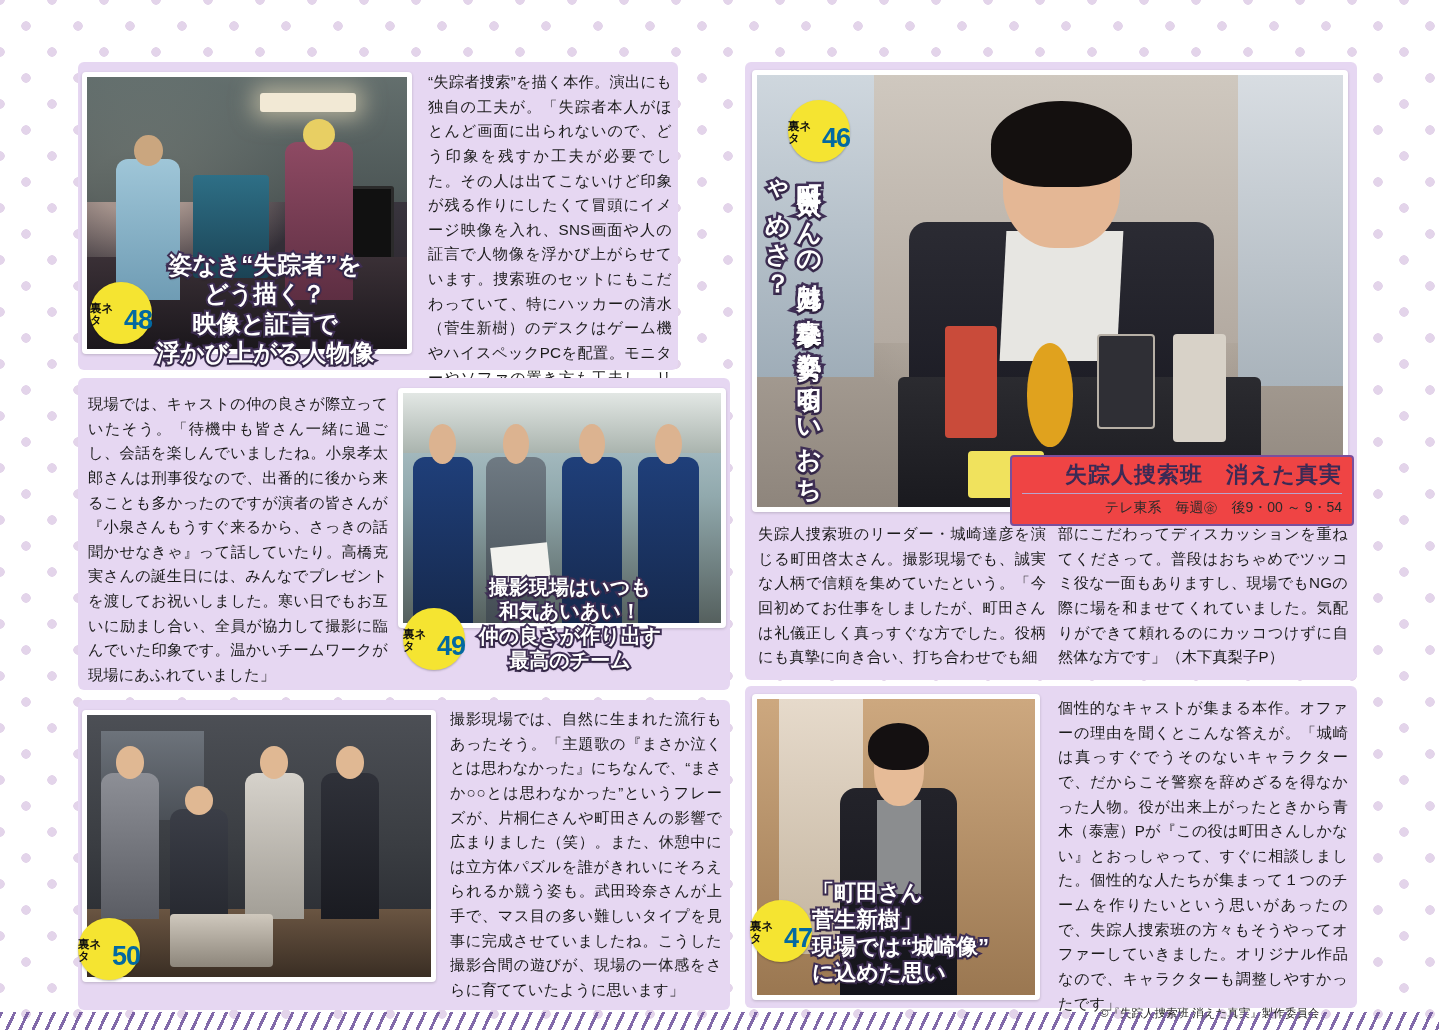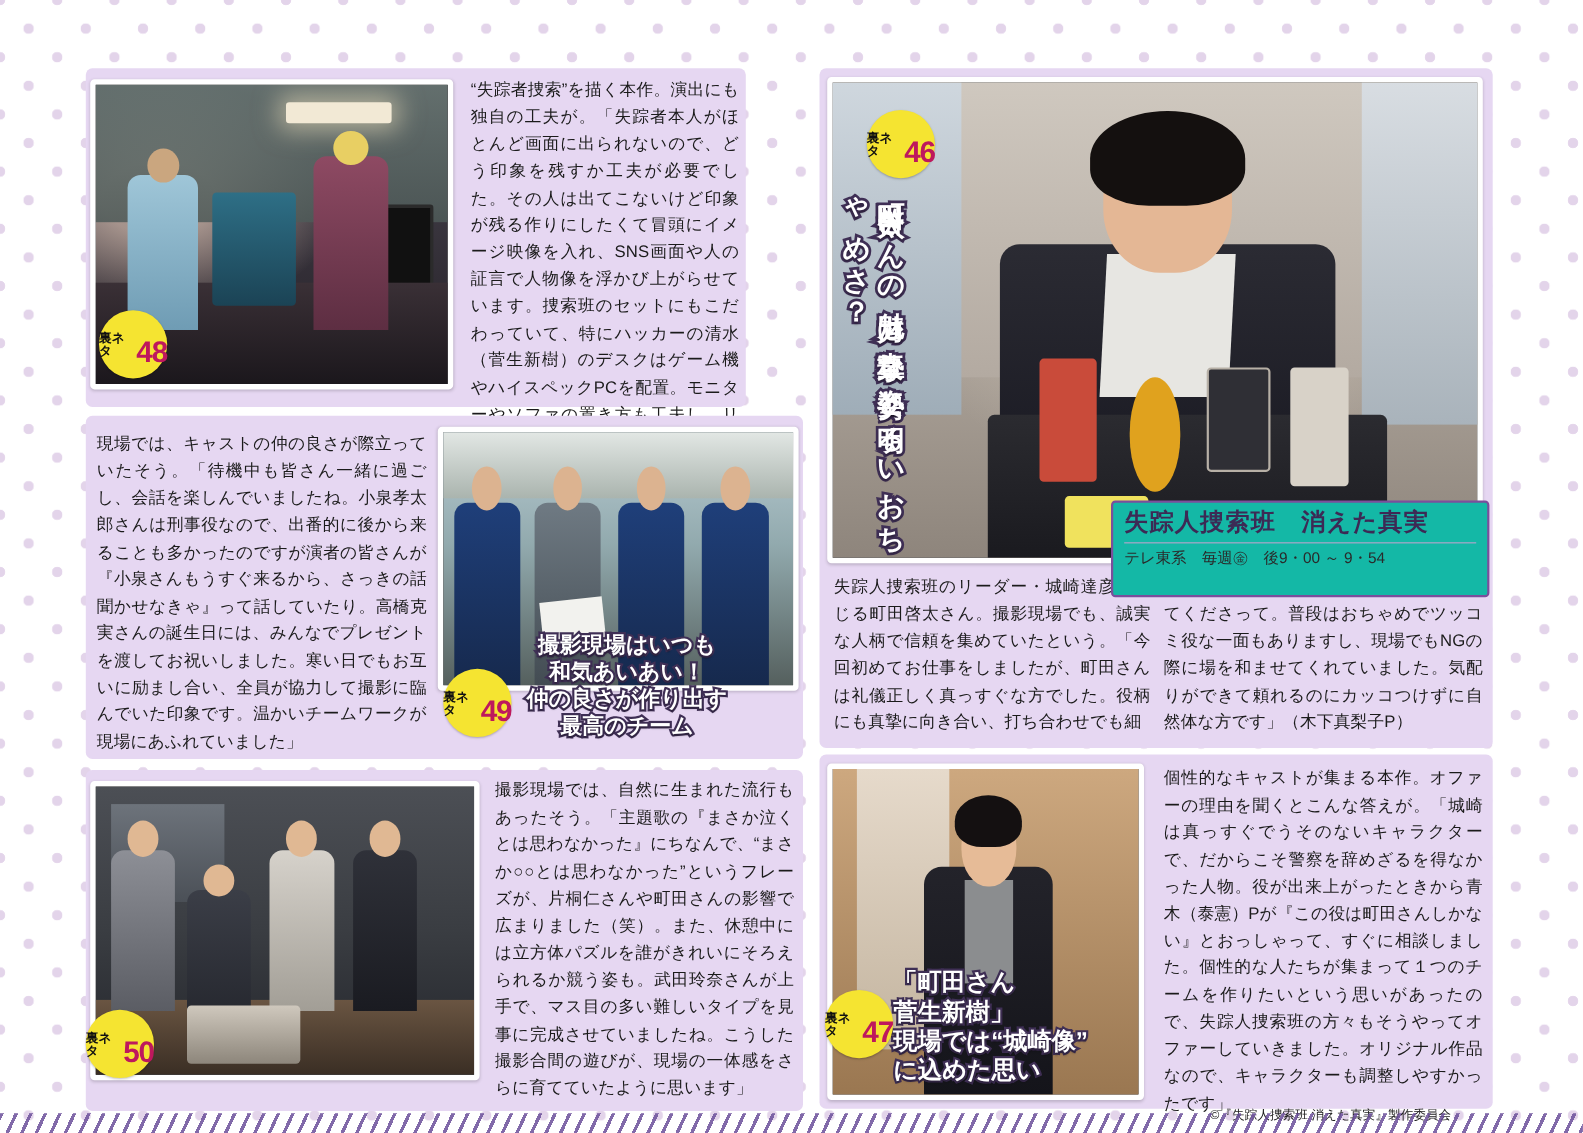--- a/index.html
+++ b/index.html
@@ -120,21 +120,21 @@
   
   .badge{
     position:absolute;
     width:62px;height:62px;border-radius:50%;
     background:#f5e431;
     display:flex;flex-direction:row;align-items:center;justify-content:center;
     box-shadow:0 1px 2px rgba(0,0,0,.25);
     z-index:6;
   }
   .badge .b-top{font-size:11.5px;font-weight:bold;color:#111;line-height:1;margin-top:3px;}
-  .badge .b-num{font-size:27px;font-weight:bold;color:#be185d;line-height:1;margin-top:15px;letter-spacing:-1px;}
+  .badge .b-num{font-size:27px;font-weight:bold;color:#0369a1;line-height:1;margin-top:15px;letter-spacing:-1px;}
 
   
   .cap{
     position:absolute;
     z-index:5;
     color:#ffffff;
     font-weight:bold;
     line-height:1.22;
     -webkit-text-stroke:4px #3f2f55;
     paint-order: stroke fill;
@@ -154,26 +154,26 @@
     font-size:25px;
     letter-spacing:2px;
     line-height:1.25;
     z-index:5;
     text-shadow:0 2px 2px rgba(0,0,0,.3);
   }
 
   
   .proginfo{
     position:absolute;
-    background:#14b8a6;
+    background:#ef4444;
     border:2px solid #7a4f9c;
     border-radius:4px;
-    text-align:left;
+    text-align:right;
     z-index:7;
-    padding:6px 10px 24px;
+    padding:6px 10px 7px;
   }
   .proginfo .t{font-size:22px;font-weight:bold;color:#3c2a55;letter-spacing:1px;line-height:1.1;}
   .proginfo .s{font-size:14px;color:#2a2a2a;margin-top:6px;border-top:1px solid #b9a4cd;padding-top:5px;}
 
   .copyright{
     position:absolute;
     font-size:11.5px;color:#222;
   }
 
   
@@ -198,20 +198,26 @@
       <div class="wall"></div>
         <div class="lamp"></div>
         <div class="mon"></div>
       <div class="deskb"></div>
         <div class="mid"></div>
       <div class="p-a"></div>
         <div class="p-b"></div>
     </div>
   </div>
 
+  <div class="cap" style="left:110px;top:250px;width:310px;font-size:24px;text-align:center;">
+    <span>姿なき“失踪者”を</span>
+    <span>どう描く？</span>
+    <span>映像と証言で</span>
+    <span>浮かび上がる人物像</span>
+  </div>
 
   <div class="badge" style="left:90px;top:282px;">
     <div class="b-top">裏ネタ</div>
     <div class="b-num">48</div>
   </div>
 
   <div class="col" style="left:428px;top:70px;width:244px;">“失踪者捜索”を描く本作。演出にも独自の工夫が。「失踪者本人がほとんど画面に出られないので、どう印象を残すか工夫が必要でした。その人は出てこないけど印象が残る作りにしたくて冒頭にイメージ映像を入れ、SNS画面や人の証言で人物像を浮かび上がらせています。捜索班のセットにもこだわっていて、特にハッカーの清水（菅生新樹）のデスクはゲーム機やハイスペックPCを配置。モニターやソファの置き方も工夫し、リアルな空間になるよう仕上げています」</div>
 
   <div class="panel" style="left:78px;top:378px;width:652px;height:312px;"></div>
 

